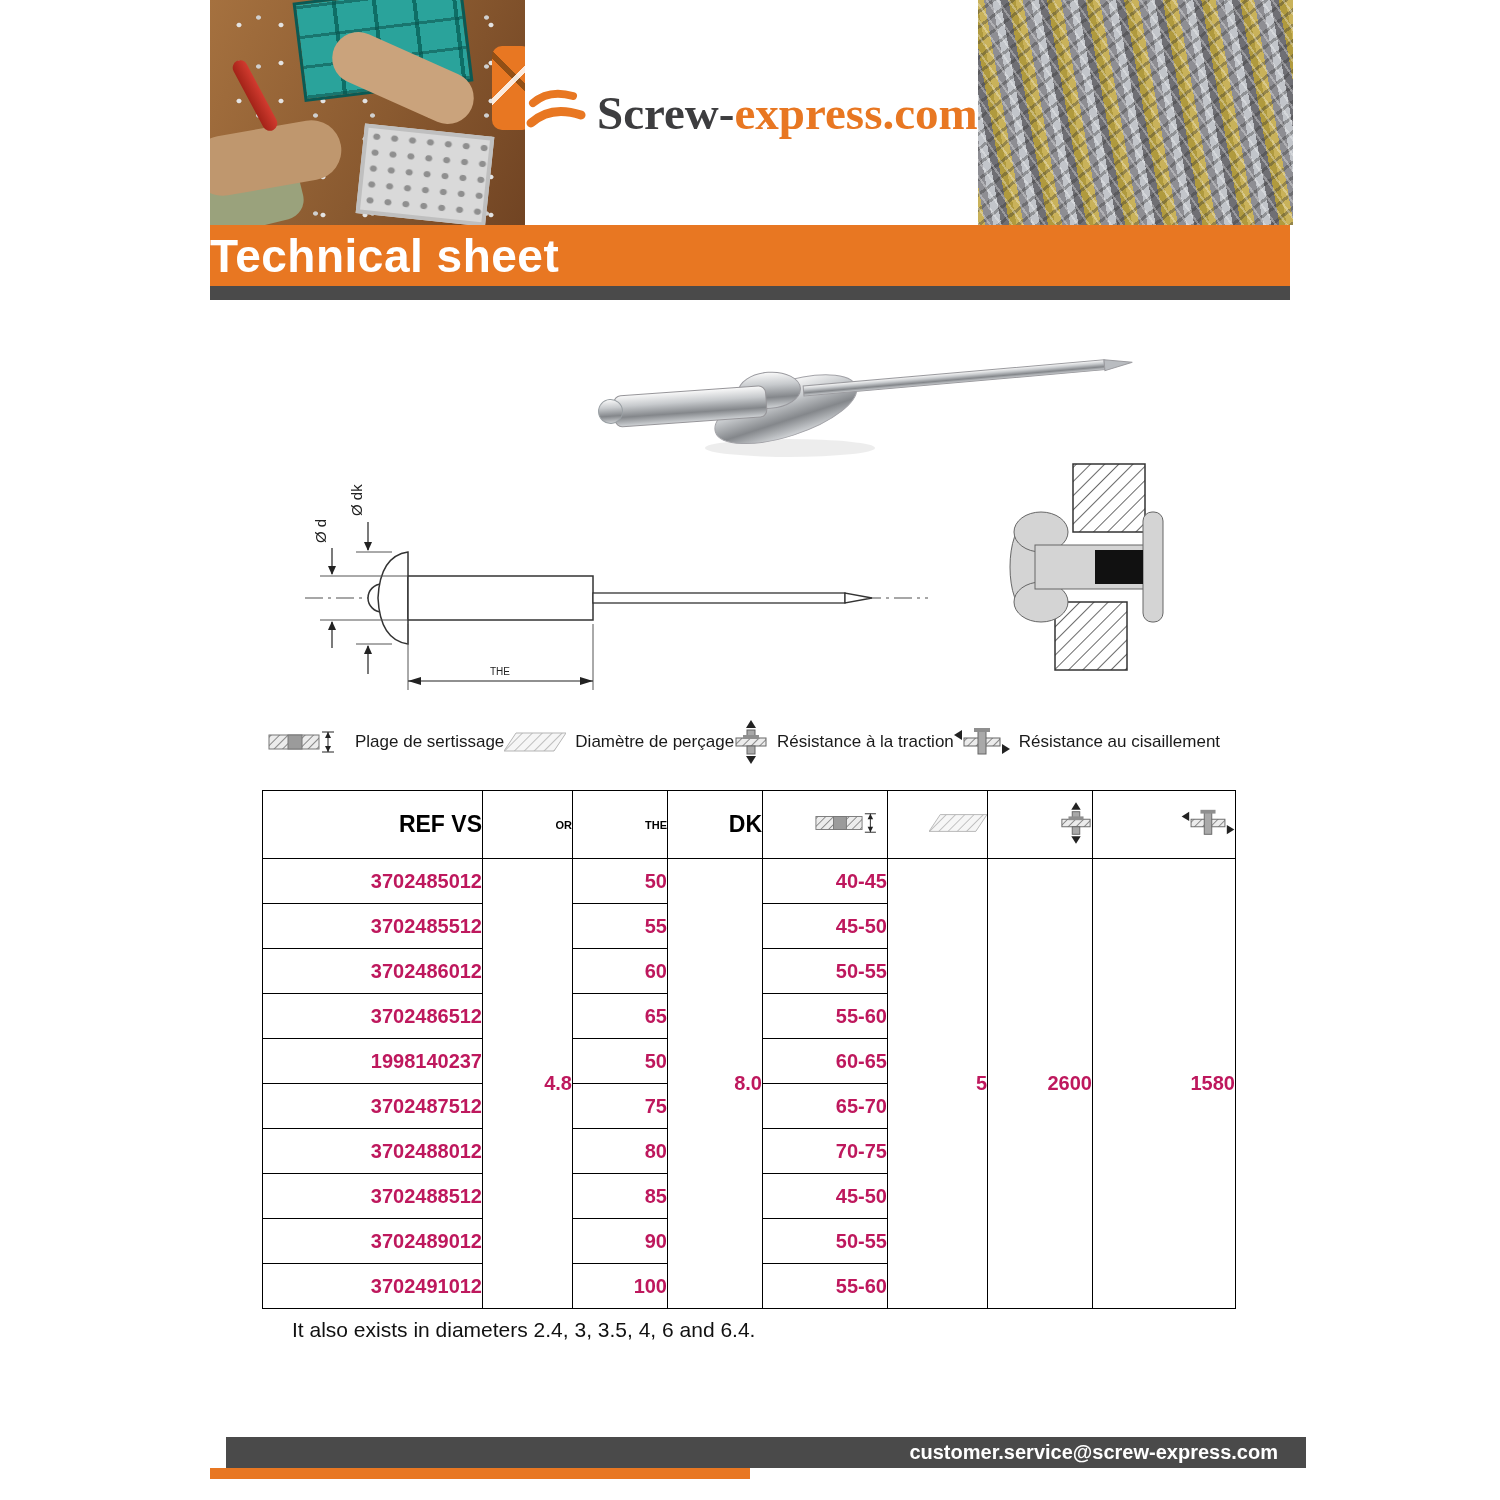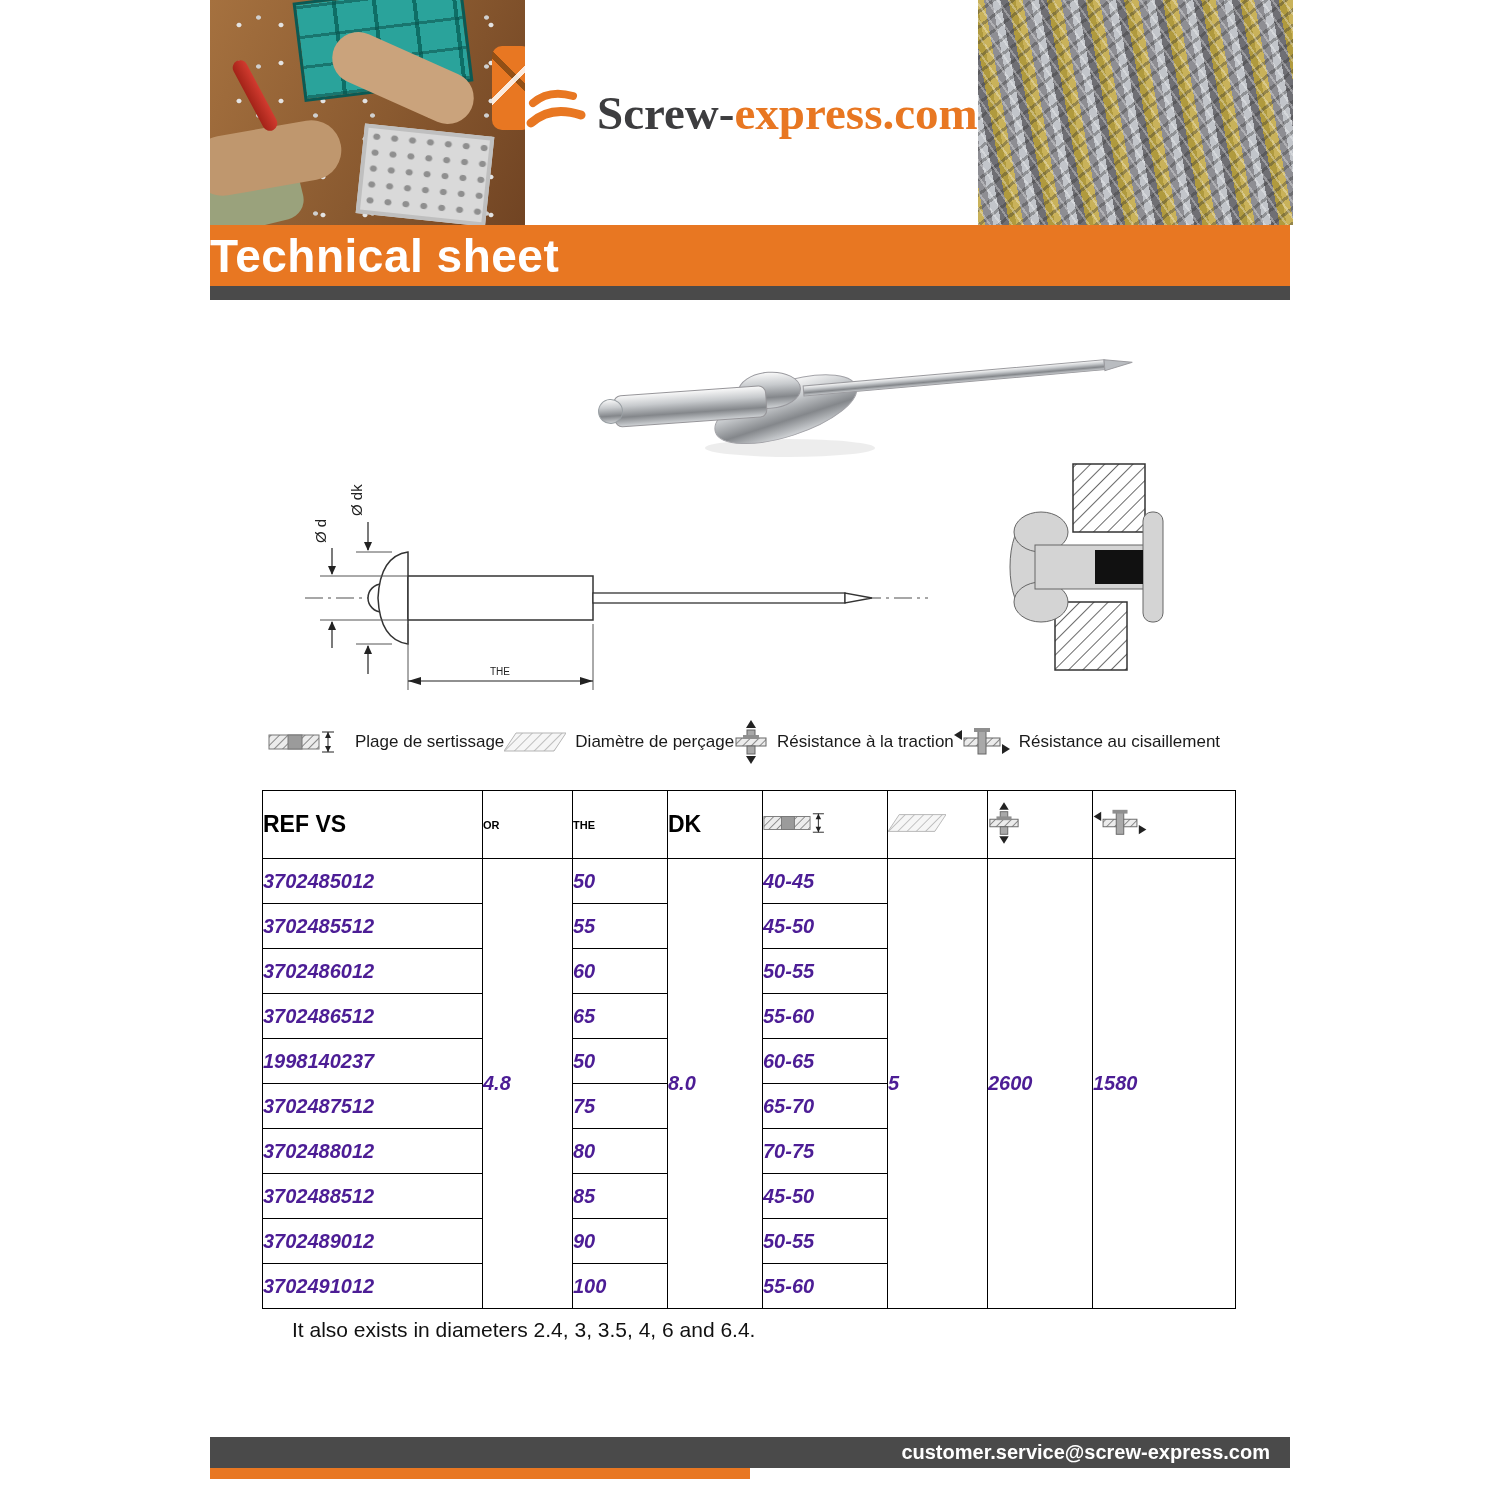--- a/index.html
+++ b/index.html
@@ -55,31 +55,31 @@
   .rivet-photo { position:absolute; left:540px; top:300px; }
   .tech-drawing { position:absolute; left:280px; top:448px; }
   .cross-section { position:absolute; left:995px; top:460px; }
 
   
   .legend { position:absolute; left:268px; top:720px; width:1014px; display:flex; justify-content:flex-start; align-items:center; }
   .legend-item { display:flex; align-items:center; gap:9px; font-size:17px; color:#1a1a1a; }
 
   
   .spec-table { position:absolute; left:262px; top:790px; border-collapse:collapse; table-layout:fixed; background:#fff; }
-  .spec-table th, .spec-table td { border:1px solid #000; text-align:left; vertical-align:middle;margin-left:6px; }
+  .spec-table th, .spec-table td { border:1px solid #000; text-align:right; vertical-align:middle;margin-left:6px; }
   .spec-table thead tr { height:68px; }
   .spec-table tbody tr { height:45px; }
-  .spec-table td { font-weight:700; font-size:20px; color:#4c1d95;font-style:italic; }
+  .spec-table td { font-weight:700; font-size:20px; color:#be185d; }
   .th-ref, .th-dk { font-size:23px; font-weight:700; }
   .th-small { font-size:11px; font-weight:700; }
 
   
   .note { position:absolute; left:292px; top:1318px; font-size:21px; color:#111; }
-  .footer-bar { position:absolute; left:210px; top:1437px; width:1080px; height:31px; background:#4a4a4a;
-    display:flex; align-items:center; justify-content:flex-end; padding-right:20px; }
+  .footer-bar { position:absolute; left:226px; top:1437px; width:1080px; height:31px; background:#4a4a4a;
+    display:flex; align-items:center; justify-content:flex-end; padding-right:28px; }
   .footer-bar .email { color:#fff; font-weight:700; font-size:20px; }
   .footer-accent { position:absolute; left:210px; top:1468px; width:540px; height:11px; background:#E87722; }
   svg text { font-family:"Liberation Sans", sans-serif; }
 </style>
 </head>
 <body>
 
 <svg width="0" height="0" style="position:absolute" aria-hidden="true">
   <defs>
     <pattern id="hatchGray" patternUnits="userSpaceOnUse" width="6" height="6" patternTransform="rotate(45)">

